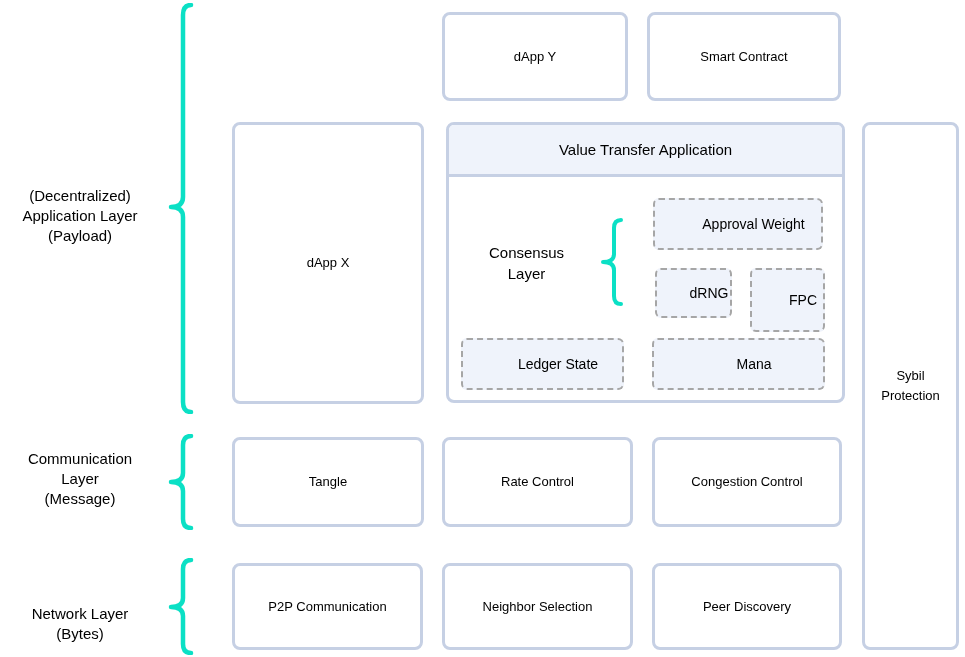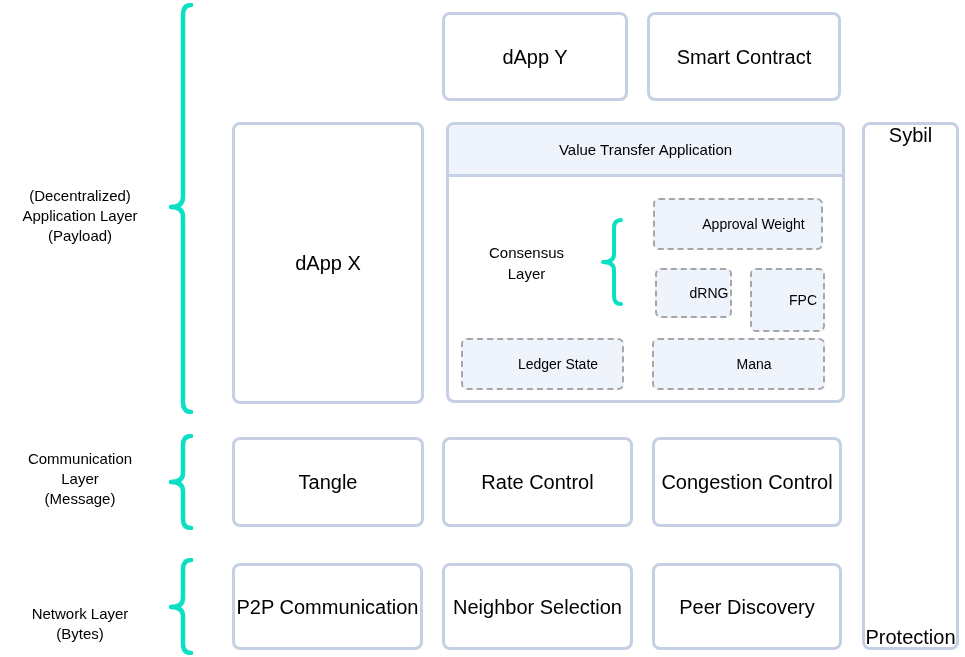--- a/index.html
+++ b/index.html
@@ -27,21 +27,21 @@
   .box{
     position:absolute;
     background:var(--box-fill);
     border:3px solid var(--box-border);
     border-radius:8px;
     display:flex;
     flex-direction:column;
     align-items:center;
     justify-content:center;
     text-align:center;
-    font-size:20px;
+    font-size:13px;
     line-height:20px;
     color:var(--text);
   }
   .dashed{
     position:absolute;
     background:var(--tinted-fill);
     border:2px dashed var(--dashed-border);
     border-radius:6px;
     display:flex;
     align-items:center;
@@ -167,21 +167,21 @@
 
     <div class="dashed" style="left:12px; top:213px; width:163px; height:52px;">
       <span>Ledger State</span>
     </div>
 
     <div class="dashed" style="left:203px; top:213px; width:173px; height:52px;">
       <span>Mana</span>
     </div>
   </div>
 
-  <div class="box" style="left:862px; top:122px; width:97px; height:528px;justify-content:space-between;">
+  <div class="box" style="left:862px; top:122px; width:97px; height:528px;">
     <span style="display:block">Sybil</span>
     <span style="display:block">Protection</span>
   </div>
 
   <div class="box" style="left:232px; top:437px; width:192px; height:90px;">
     <span>Tangle</span>
   </div>
 
   <div class="box" style="left:442px; top:437px; width:191px; height:90px;">
     <span>Rate Control</span>

